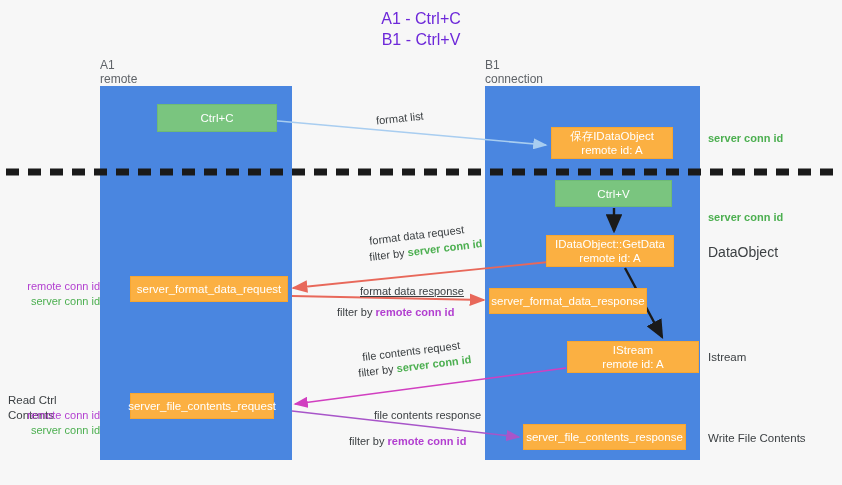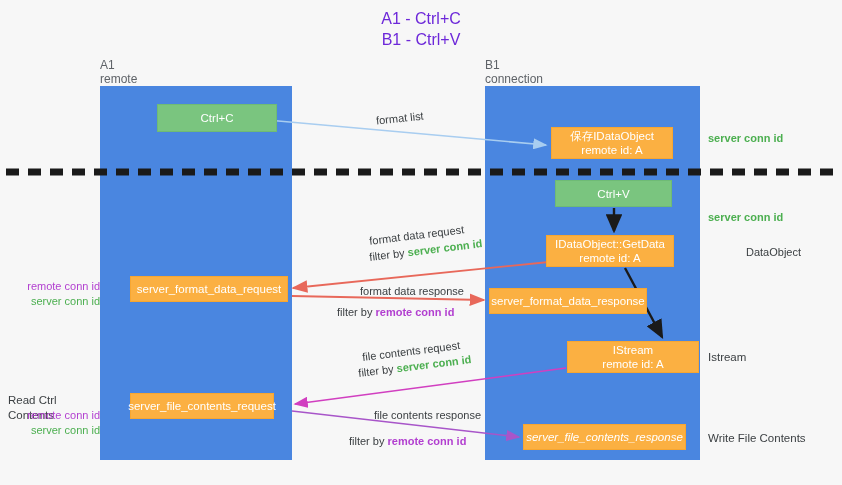--- a/index.html
+++ b/index.html
@@ -45,47 +45,47 @@
 
   
   #n-ctrlc{left:134px;top:104px;width:120px;height:28px;margin-left:23px;}
   #n-idataobject{left:551px;top:127px;width:122px;height:32px;}
   #n-ctrlv{left:555px;top:180px;width:117px;height:27px;}
   #n-getdata{left:546px;top:235px;width:128px;height:32px;}
   #n-fmt-req{left:130px;top:276px;width:158px;height:26px;}
   #n-fmt-resp{left:489px;top:288px;width:158px;height:26px;}
   #n-istream{left:567px;top:341px;width:132px;height:32px;}
   #n-file-req{left:130px;top:393px;width:144px;height:26px;}
-  #n-file-resp{left:523px;top:424px;width:163px;height:26px;font-style:italic;}
+  #n-file-resp{left:523px;top:424px;width:163px;height:26px;}
 
   
   .side{position:absolute;font-size:11px;line-height:15px;}
   .side.bold{font-weight:bold;}
   .c-green{color:#4caf50;}
   .c-purple{color:#b23fd0;}
   .c-dark{color:#3c4043;}
 
   #lbl-server-1{left:708px;top:131px;}
   #lbl-server-2{left:708px;top:210px;}
-  #lbl-dataobject{left:746px;top:245px;font-size:11px;}
+  #lbl-dataobject{left:708px;top:245px;font-size:14px;}
   #lbl-istream{left:708px;top:350px;font-size:11.5px;}
   #lbl-writefile{left:708px;top:431px;font-size:11.5px;}
 
   #lbl-left-1{left:10px;top:279px;width:90px;text-align:right;}
   #lbl-left-2{left:10px;top:393px;width:90px;text-align:right;}
   #lbl-readfile{left:8px;top:393px;width:92px;text-align:left;font-size:11.5px;}
 
   
   .ann{position:absolute;font-size:11px;line-height:15px;color:#3c4043;white-space:nowrap;}
   .ann b{font-weight:bold;}
 
   #ann-formatlist{left:376px;top:111px;transform:rotate(-6deg);}
   #ann-fdreq{left:369px;top:228px;transform:rotate(-7deg);}
   #ann-fdreq2{left:369px;top:243px;transform:rotate(-7deg);}
-  #ann-fdresp{left:360px;top:284px;}
+  #ann-fdresp{left:360px;top:284px;text-decoration:underline;}
   #ann-fdresp2{left:337px;top:305px;}
   #ann-fcreq{left:362px;top:344px;transform:rotate(-7deg);}
   #ann-fcreq2{left:358px;top:359px;transform:rotate(-7deg);}
   #ann-fcresp{left:374px;top:408px;}
   #ann-fcresp2{left:349px;top:434px;}
 </style>
 </head>
 <body>
 
 <div class="stage">

